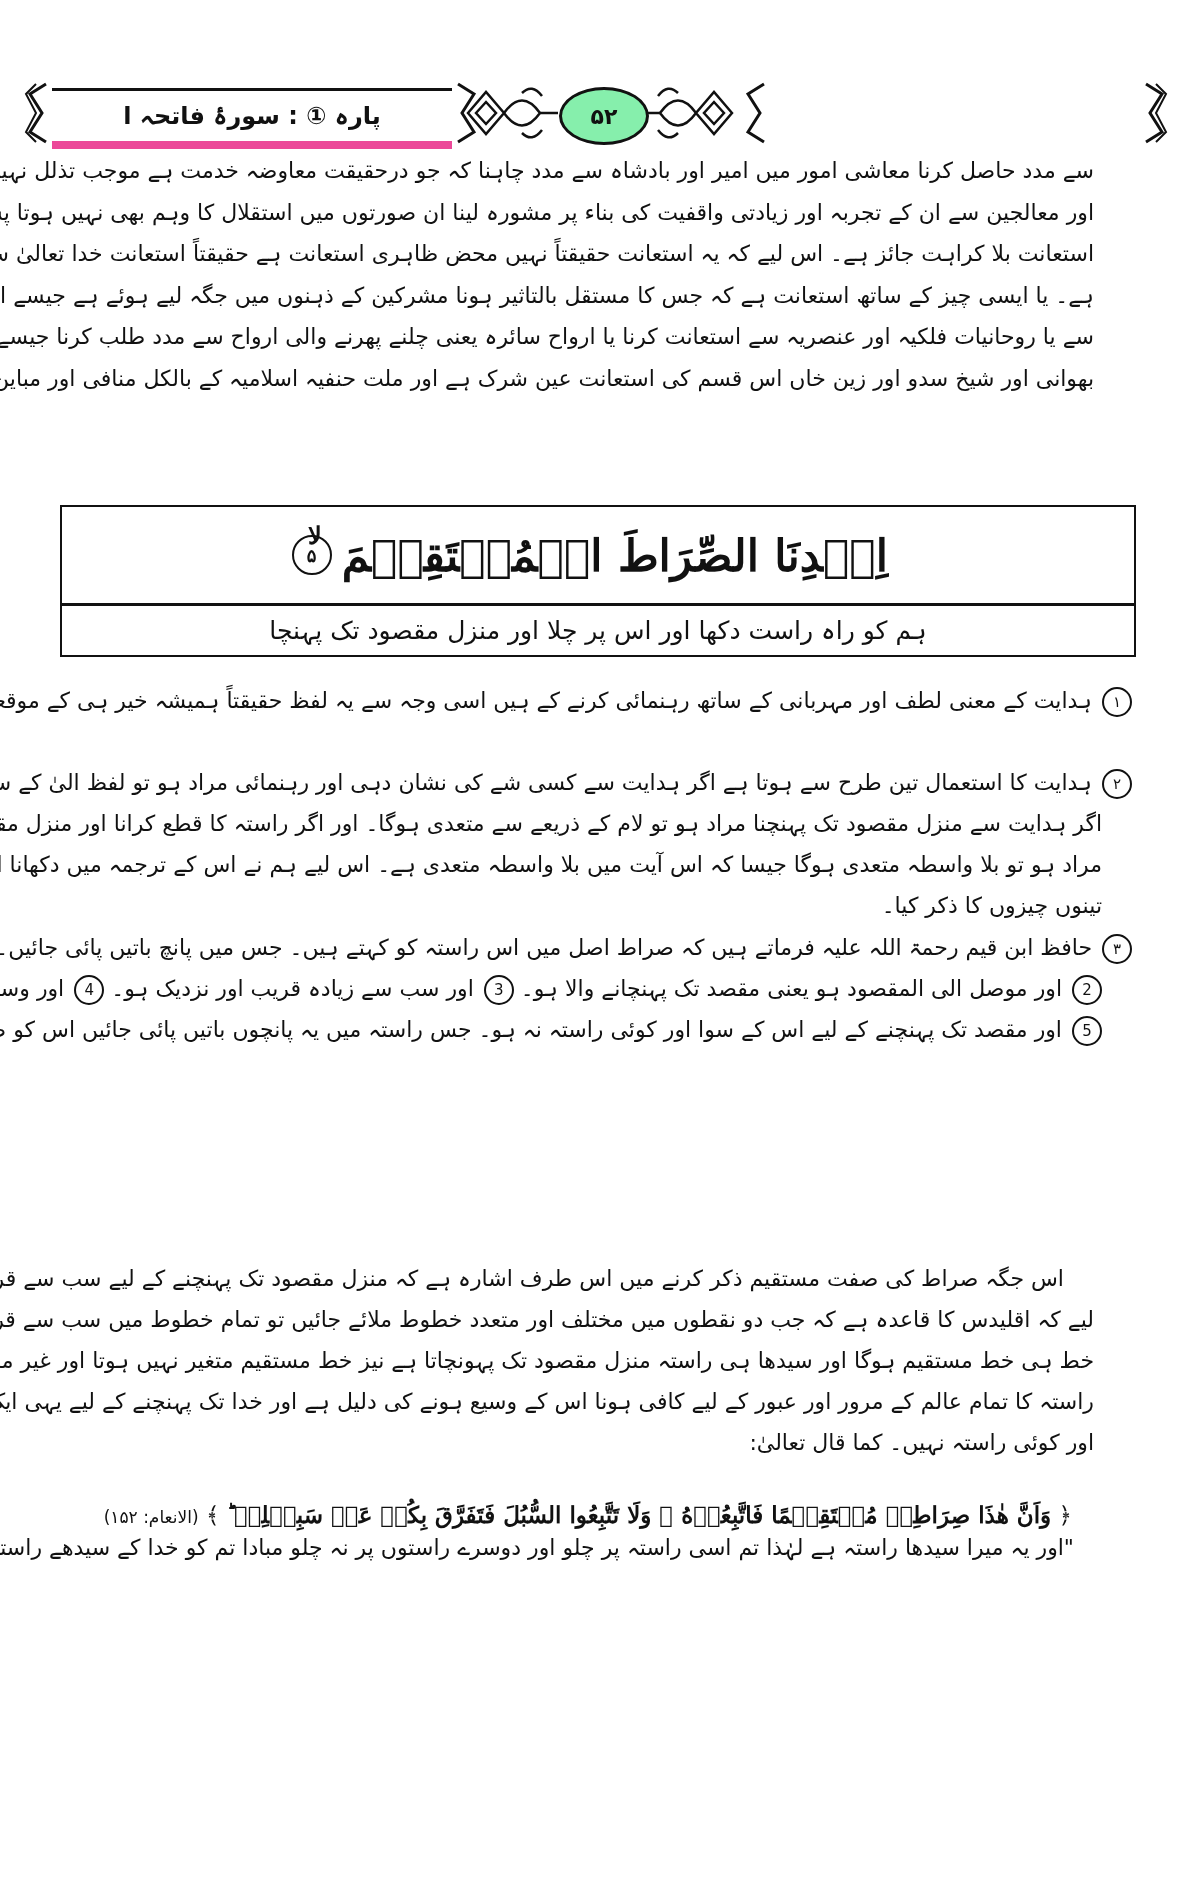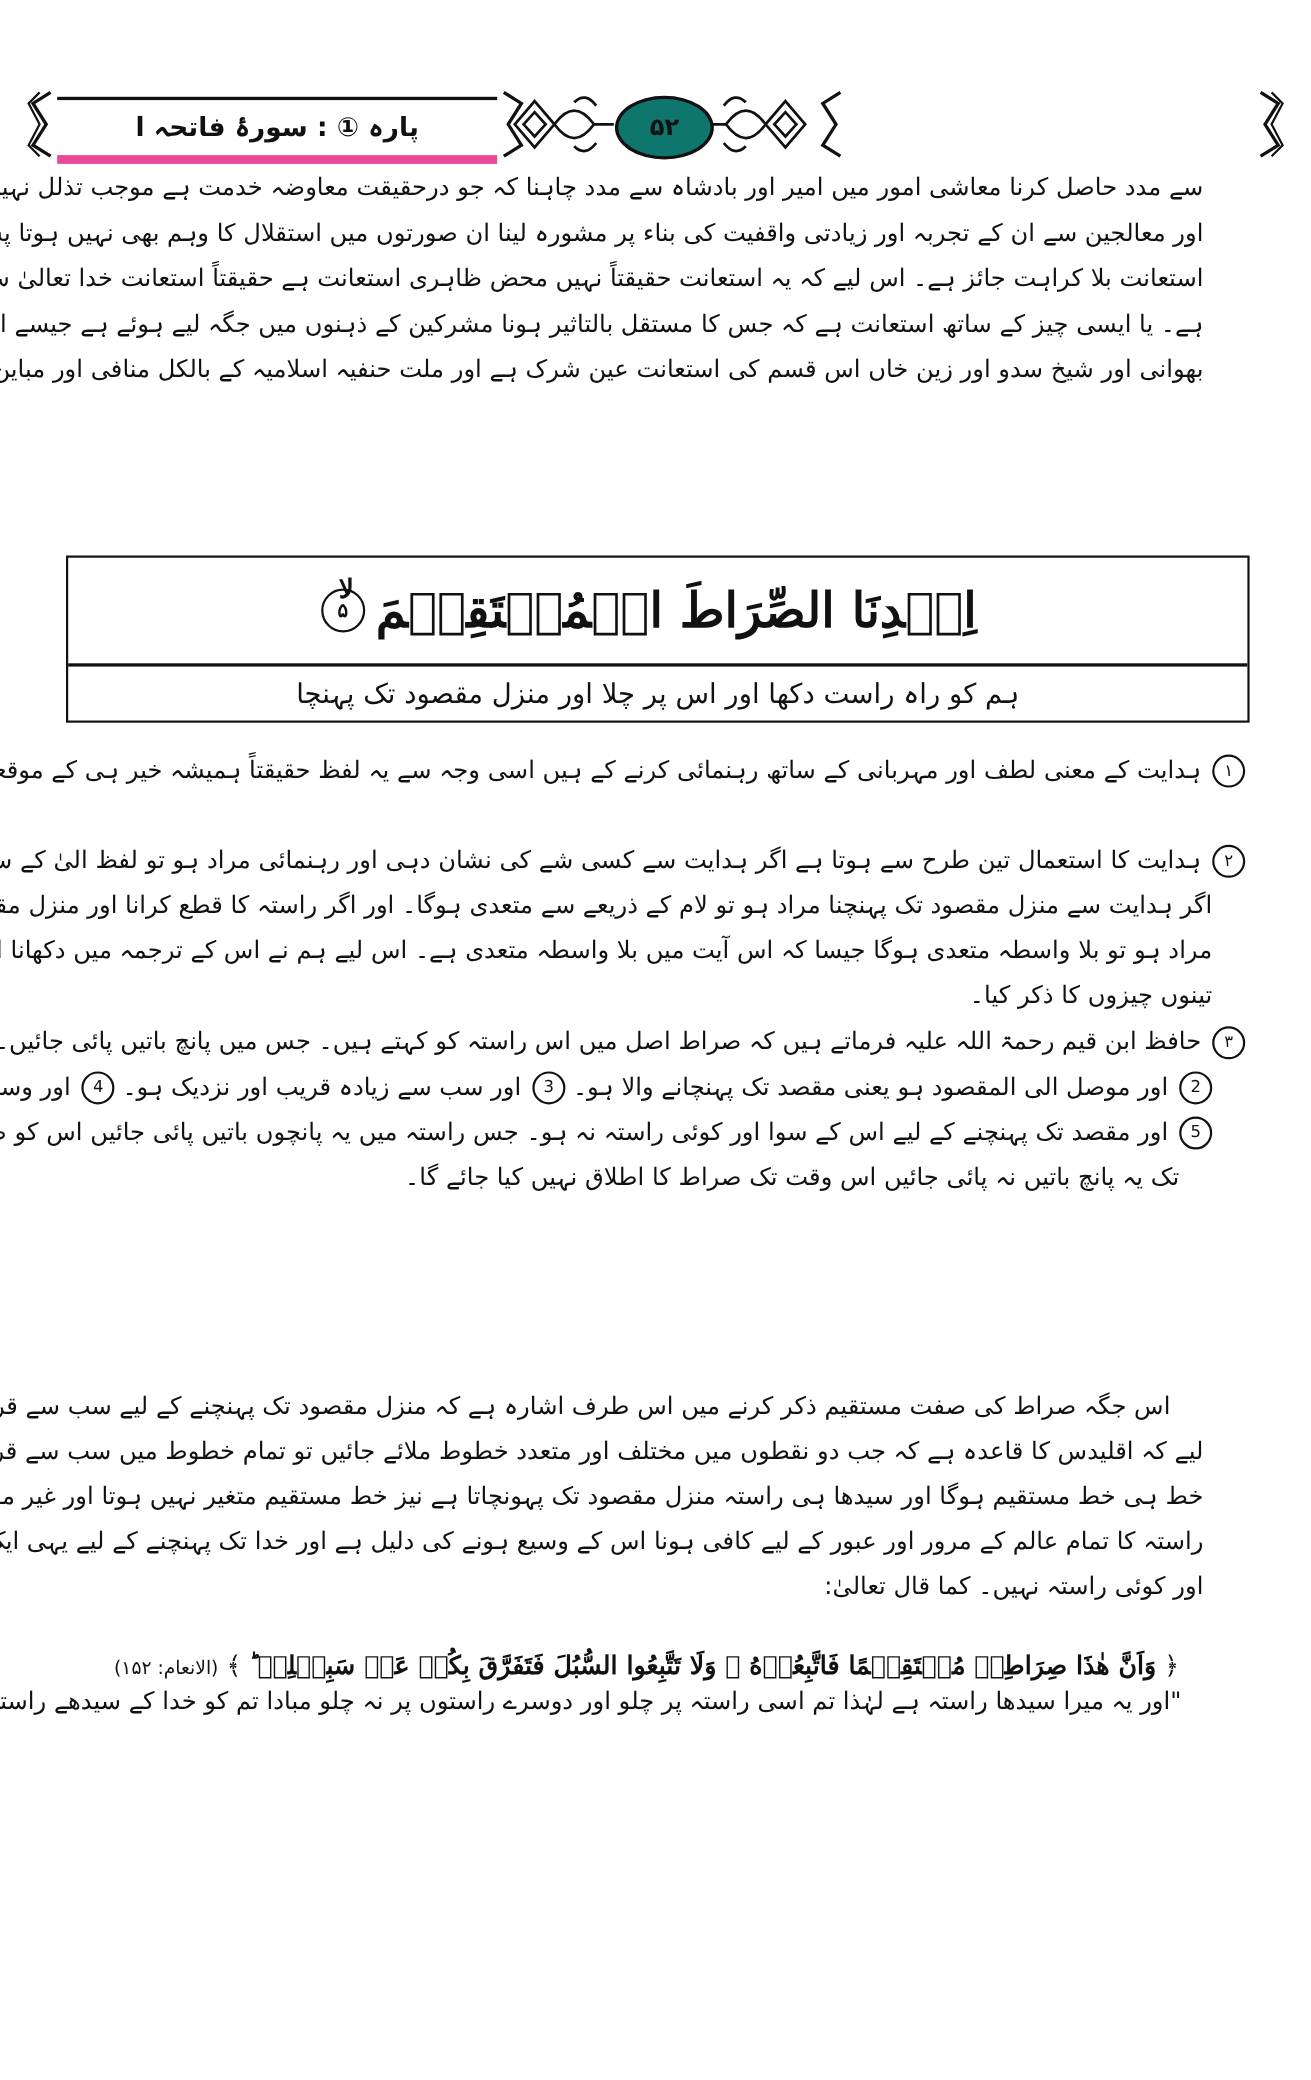--- a/index.html
+++ b/index.html
@@ -11,21 +11,21 @@
   .header { position: absolute; top: 78px; left: 22px; width: 1148px; height: 70px; }
   .hdr-box { position: absolute; top: 10px; height: 50px; border-top: 3px solid #111; border-bottom: 8px solid #ec4899;
              display: flex; align-items: center; justify-content: center; direction: rtl;
              font-family: "DejaVu Sans", sans-serif; font-size: 24px; font-weight: bold; }
   .hdr-box.right { right: 30px; width: 370px; }
   .hdr-box.left  { left: 30px; width: 400px; }
   .hdr-cap { position: absolute; top: 2px; width: 26px; height: 66px; }
   .hdr-ornament { position: absolute; top: 0; left: 440px; width: 276px; height: 70px; }
   .page-num { position: absolute; left: 537px; top: 9px; width: 84px; height: 52px; border: 3px solid #111;
               border-radius: 50%; display: flex; align-items: center; justify-content: center;
-              font-size: 22px; font-weight: bold; background: #0f766e; direction: rtl; }
+              font-size: 22px; font-weight: bold; background: #86efac; direction: rtl; }
 
   
   .para { position: absolute; right: 98px; width: 1000px; direction: rtl; text-align: justify;
           font-family: "DejaVu Sans", sans-serif; font-size: 22px; line-height: 41.5px; }
   .line { display: block; white-space: nowrap; text-align-last: justify; text-align: justify; }
   .line.last { text-align-last: right; }
 
   .p1 { top: 150px; }
 
   
@@ -89,20 +89,21 @@
       <path d="M22 4 L6 14 L18 33 L6 52 L22 62" fill="none" stroke="#111" stroke-width="3"></path>
       <path d="M12 4 L2 14 L12 33 L2 52 L12 62" fill="none" stroke="#111" stroke-width="2"></path>
     </svg>
   </div>
 
   <div class="para p1">
     <span class="line">سے مدد حاصل کرنا معاشی امور میں امیر اور بادشاہ سے مدد چاہنا کہ جو درحقیقت معاوضہ خدمت ہے موجب تذلل نہیں۔ یا اطبا</span>
     <span class="line">اور معالجین سے ان کے تجربہ اور زیادتی واقفیت کی بناء پر مشورہ لینا ان صورتوں میں استقلال کا وہم بھی نہیں ہوتا پس اس قسم کی</span>
     <span class="line">استعانت بلا کراہت جائز ہے۔ اس لیے کہ یہ استعانت حقیقتاً نہیں محض ظاہری استعانت ہے حقیقتاً استعانت خدا تعالیٰ سے</span>
     <span class="line">ہے۔ یا ایسی چیز کے ساتھ استعانت ہے کہ جس کا مستقل بالتاثیر ہونا مشرکین کے ذہنوں میں جگہ لیے ہوئے ہے جیسے ارواح</span>
+    <span class="line">سے یا روحانیات فلکیہ اور عنصریہ سے استعانت کرنا یا ارواح سائرہ یعنی چلنے  پھرنے والی ارواح سے مدد طلب کرنا  جیسے</span>
     <span class="line last">بھوانی اور شیخ سدو اور زین خاں اس قسم کی استعانت عین شرک ہے اور ملت حنفیہ اسلامیہ کے بالکل منافی اور مباین ہے۔"</span>
   </div>
 
   <div class="verse-box" style="border-left:2px solid #111;border-right:2px solid #111;">
     <div class="verse-arabic">
       <span>اِهۡدِنَا الصِّرَاطَ الۡمُسۡتَقِيۡمَ</span>
       <span class="ayah-marker">
         <span>۵</span>
       </span>
       <sup style="font-size:24px;margin-right:-30px;margin-top:-40px">لا</sup>
@@ -131,21 +132,20 @@
       
     </div>
     <div class="line" style="padding-right:30px">
       <span class="num-circle">2</span><span>اور موصل الی المقصود ہو یعنی مقصد تک پہنچانے والا ہو۔</span>
       <span class="num-circle">3</span><span>اور سب سے زیادہ قریب اور نزدیک ہو۔</span>
       <span class="num-circle">4</span><span>اور وسیع اور کشادہ ہو۔</span>
     </div>
     <div class="line" style="padding-right:30px">
       <span class="num-circle">5</span><span>اور مقصد تک پہنچنے کے لیے اس کے سوا اور کوئی راستہ نہ ہو۔ جس راستہ میں یہ پانچوں باتیں پائی جائیں اس کو صراط کہتے ہیں جب</span>
     </div>
-    <div class="line last" style="padding-right:60px">تک یہ پانچ باتیں نہ پائی جائیں اس وقت تک صراط کا اطلاق نہیں کیا جائے گا۔</div>
   </div>
 
   <div class="plain" style="top:1258px">
     <div class="line" style="padding-right:30px">اس جگہ صراط کی صفت مستقیم ذکر کرنے میں اس طرف اشارہ ہے کہ منزل مقصود تک پہنچنے کے لیے سب سے قریبی راستہ یہی ہے اس</div>
     <div class="line">لیے کہ اقلیدس کا قاعدہ ہے کہ جب دو نقطوں میں مختلف اور متعدد خطوط ملائے جائیں تو تمام خطوط میں سب سے قریب اور سب سے چھوٹا</div>
     <div class="line">خط ہی خط مستقیم ہوگا اور سیدھا ہی راستہ منزل مقصود تک پہونچاتا ہے نیز خط مستقیم متغیر نہیں ہوتا اور غیر مستقیم متغیر ہو جاتا ہے اور اسی ایک</div>
     <div class="line">راستہ کا تمام عالم کے مرور اور عبور کے لیے کافی ہونا اس کے وسیع ہونے کی دلیل ہے اور خدا تک پہنچنے کے لیے یہی ایک راستہ ہے اس کے سوا</div>
     <div class="line last">اور کوئی راستہ نہیں۔ کما قال تعالیٰ:</div>
   </div>
 

